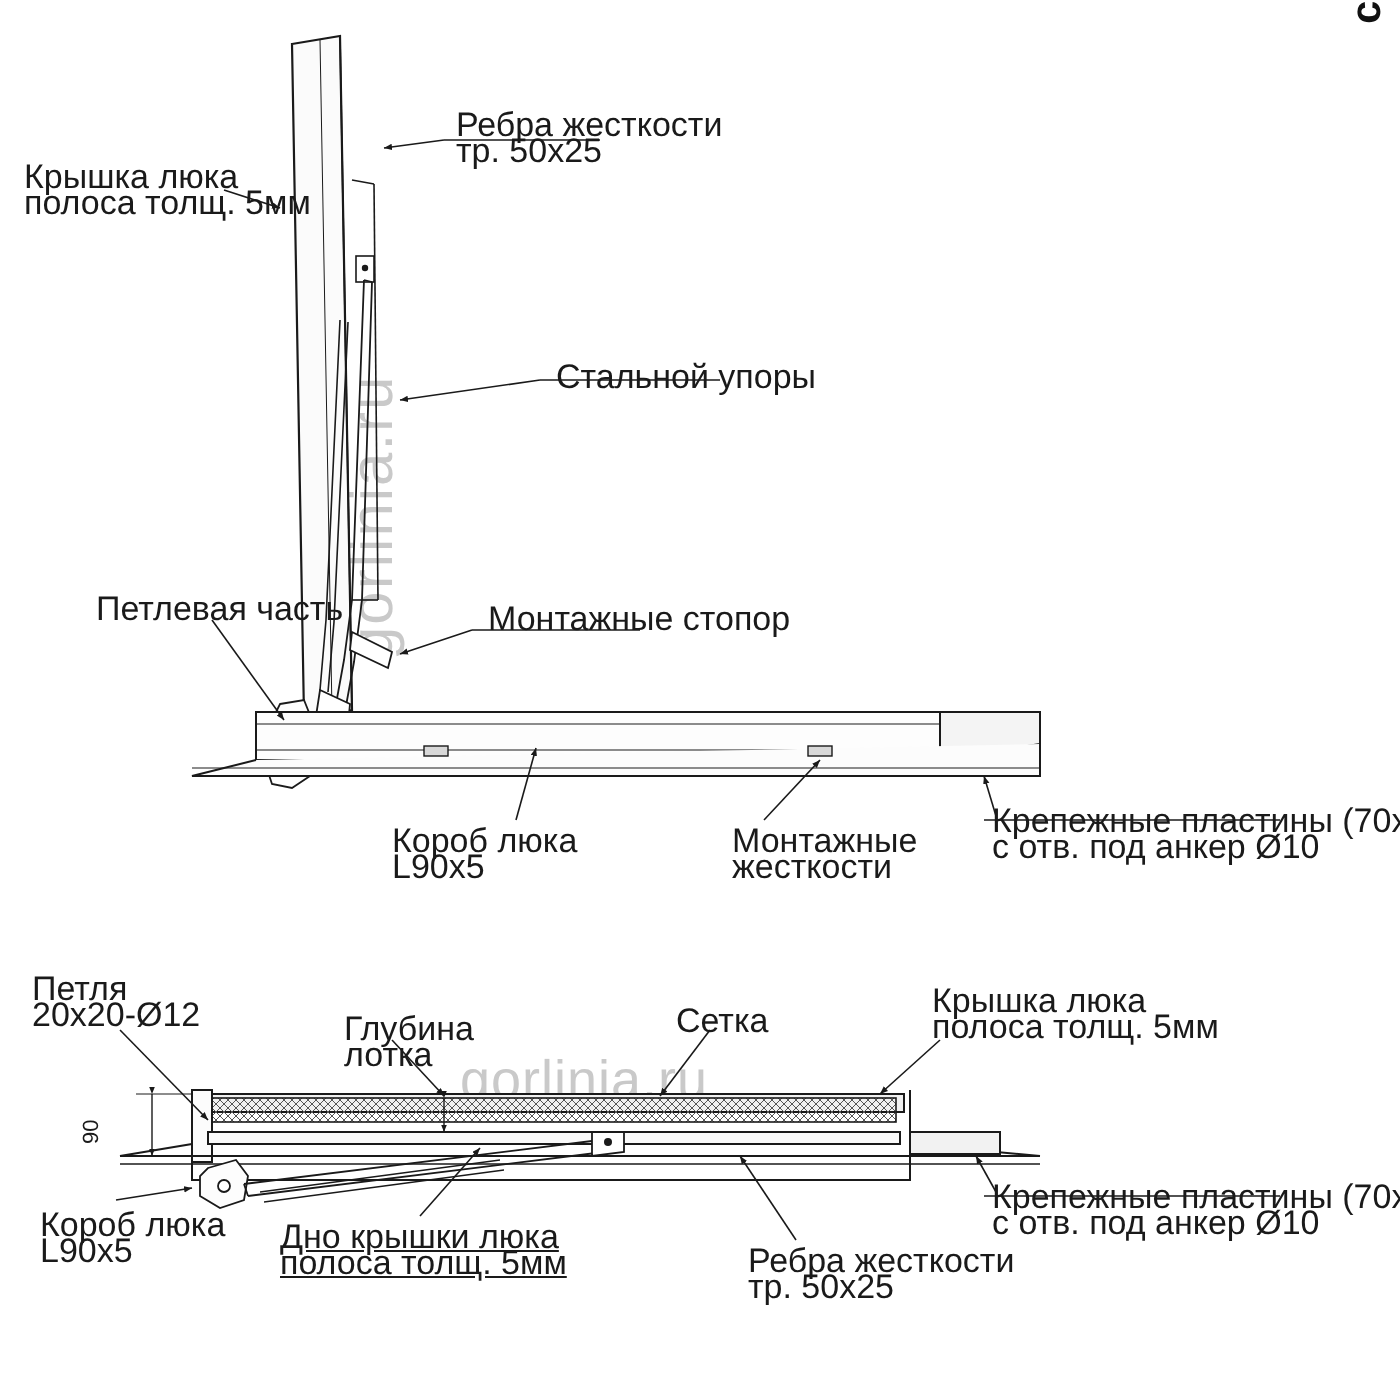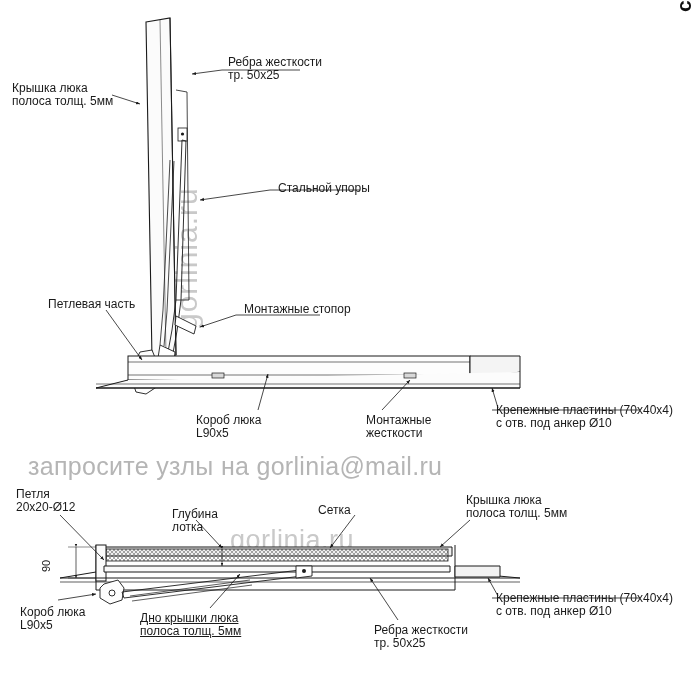--- a/index.html
+++ b/index.html
@@ -10,21 +10,21 @@
   #root {
     position: relative;
     width: 700px;
     height: 700px;
     background: #ffffff;
     font-family: "Liberation Sans", sans-serif;
     overflow: hidden;
   }
   .lbl {
     position: absolute;
-    font-size: 12px;
+    font-size: 17px;
     color: #1a1a1a;
     line-height: 13px;
     white-space: pre;
     letter-spacing: 0px;
   }
   .vert-title {
     position: absolute;
     font-size: 21px;
     font-weight: bold;
     color: #111;
@@ -71,21 +71,20 @@
     transform: rotate(-90deg);
   }
 </style>
 </head>
 <body>
 
 <div id="root">
 
   <div class="wm wm-vert" style="left:170px; top:330px;">gorlinia.ru</div>
   <div class="wm wm-mid" style="left:230px; top:525px;">gorlinia.ru</div>
-  <div class="wm wm-big" style="left:28px; top:452px;">запросите узлы на gorlinia@mail.ru</div>
 
   <svg class="draw" viewBox="0 0 700 700">
     <defs>
       <pattern id="meshpat" width="4" height="4" patternUnits="userSpaceOnUse">
         <path d="M0,0 L4,4 M4,0 L0,4" stroke="#555" stroke-width="0.5"></path>
       </pattern>
       <pattern id="hatchpat" width="5" height="5" patternUnits="userSpaceOnUse" patternTransform="rotate(45)">
         <line x1="0" y1="0" x2="0" y2="5" stroke="#777" stroke-width="0.6"></line>
       </pattern>
       <marker id="arr" markerWidth="7" markerHeight="7" refX="6" refY="2.5" orient="auto">
@@ -211,21 +210,21 @@
 L90х5</div>
   <div class="lbl" style="left:366px; top:414px;">Монтажные
 жесткости</div>
   <div class="lbl" style="left:496px; top:404px;">Крепежные пластины (70х40х4)
 с отв. под анкер Ø10</div>
 
   <div class="lbl" style="left:16px; top:488px;">Петля
 20х20-Ø12</div>
   <div class="lbl" style="left:172px; top:508px;">Глубина
 лотка</div>
-  <div class="lbl" style="left:318px; top:504px;text-align:right;">Сетка</div>
+  <div class="lbl" style="left:338px; top:504px;text-align:right;">Сетка</div>
   <div class="lbl" style="left:466px; top:494px;">Крышка люка
 полоса толщ. 5мм</div>
   <div class="lbl" style="left:20px; top:606px;">Короб люка
 L90х5</div>
   <div class="lbl" style="left:140px; top:612px;text-decoration:underline;">Дно крышки люка
 полоса толщ. 5мм</div>
   <div class="lbl" style="left:374px; top:624px;">Ребра жесткости
 тр. 50х25</div>
   <div class="lbl" style="left:496px; top:592px;">Крепежные пластины (70х40х4)
 с отв. под анкер Ø10</div>

